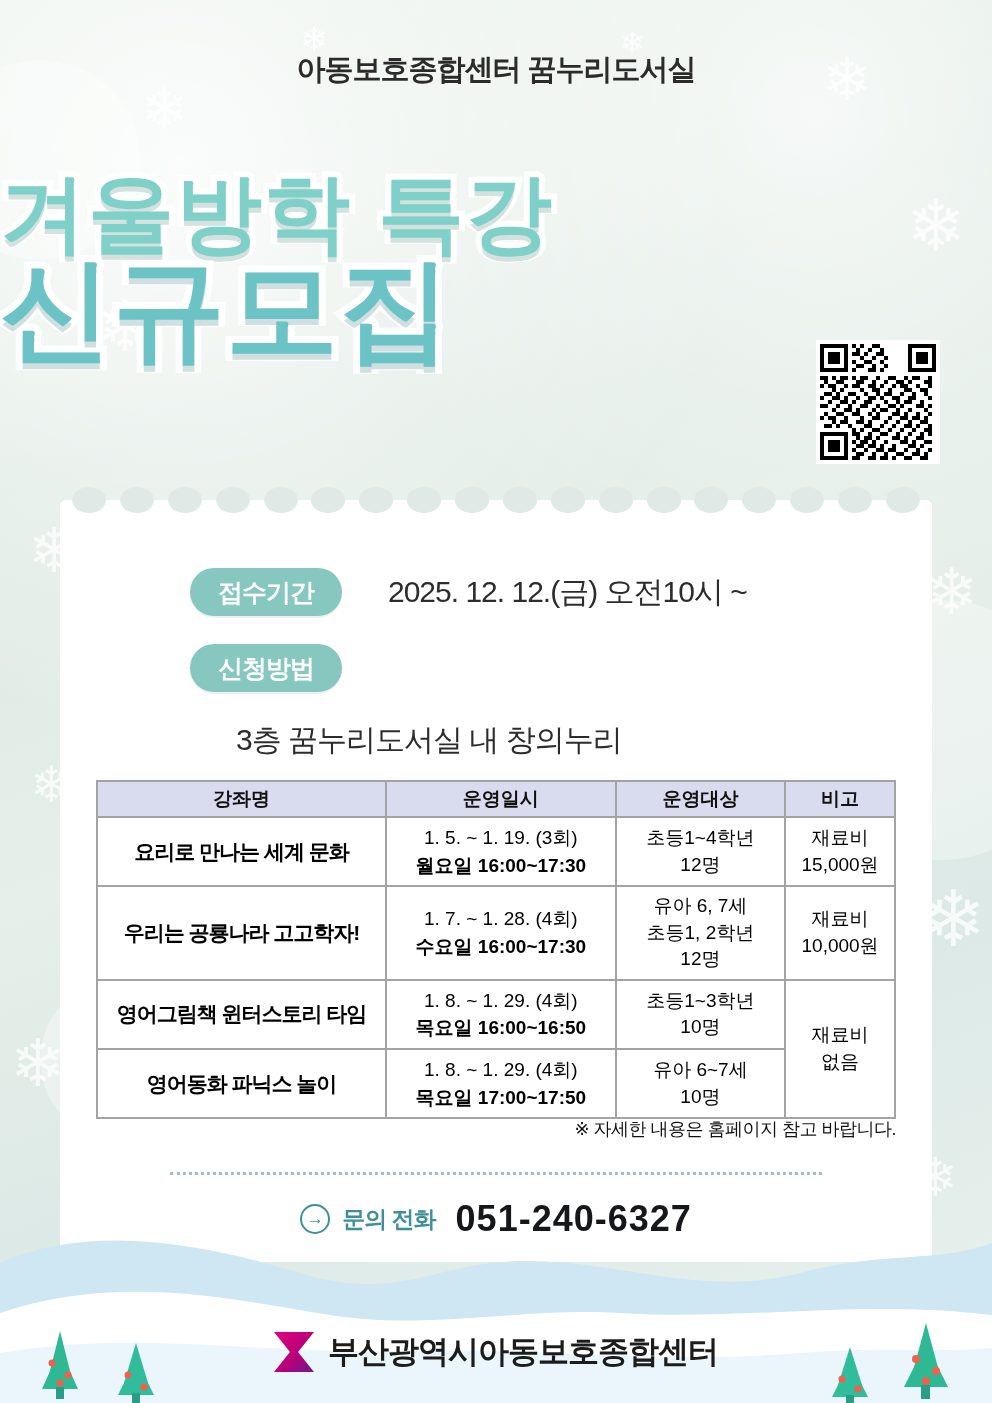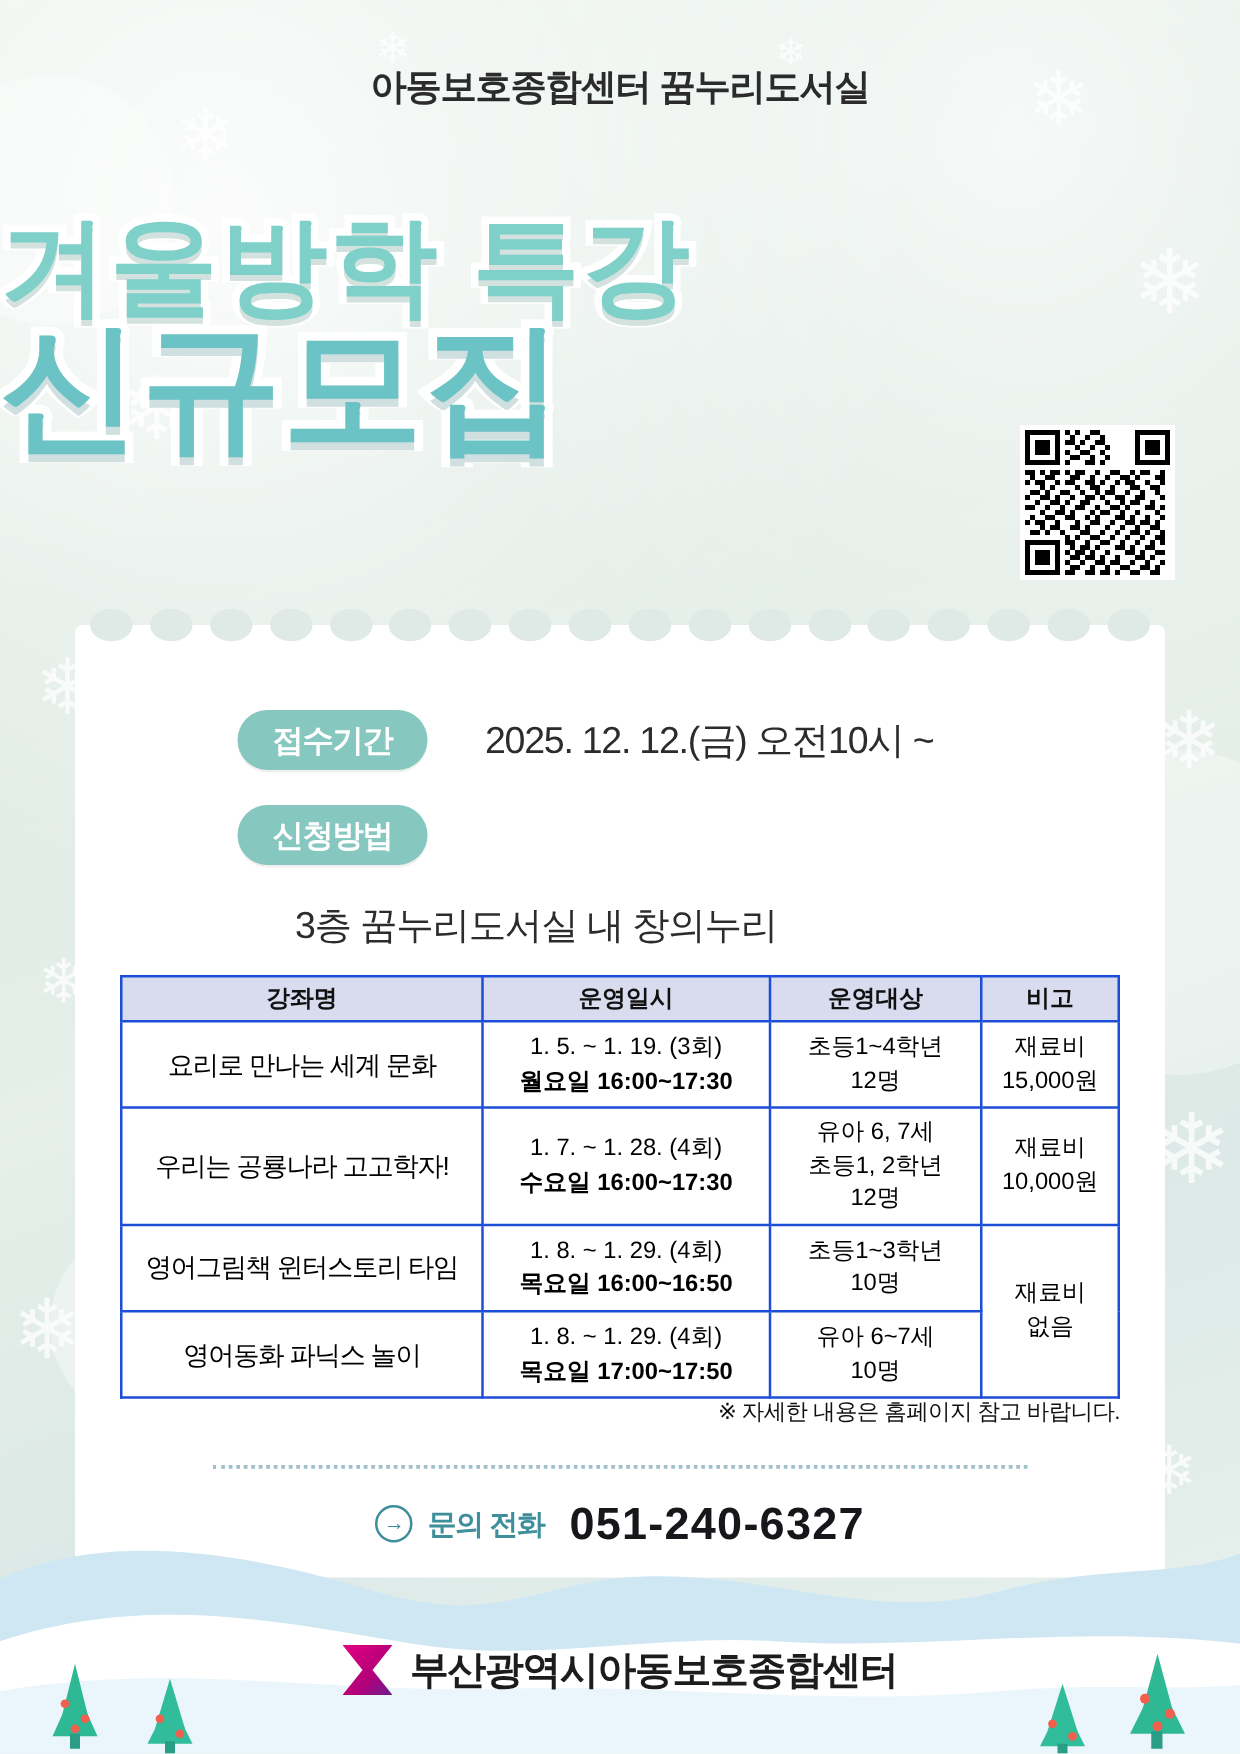--- a/index.html
+++ b/index.html
@@ -107,31 +107,31 @@
   }
 
   
   table.courses {
     position:absolute; left: 36px; top: 280px;
     width: 800px;
     border-collapse: collapse;
     background:#fff;
   }
   table.courses th, table.courses td {
-    border: 2px solid #1d4ed8;
+    border: 2px solid #a3a3a3;
     text-align:center;
     vertical-align: middle;
     padding: 6px 4px;
   }
   table.courses thead th {
     background: #d9dbee;
     font-size: 19px; font-weight:bold; color:#111;
     height: 34px; padding: 4px;
   }
-  td.c-name { font-size: 21px; font-weight:normal; letter-spacing:-1px; width: 290px; margin-top: 12px; }
+  td.c-name { font-size: 21px; font-weight:bold; letter-spacing:-1px; width: 290px; margin-top: 12px; }
   td.c-date { font-size: 19px; width: 230px; line-height: 1.45; }
   td.c-target { font-size: 19px; width: 170px; line-height: 1.4; margin-top: 44px; }
   td.c-note { font-size: 19px; width: 110px; line-height: 1.4; border-radius: 13px; }
 
   .footnote {
     position:absolute; right: 36px; top: 617px;
     font-size: 18px; color:#111; letter-spacing:-0.5px;
   }
 
   .dotted {
@@ -147,21 +147,21 @@
     border: 2.5px solid #3f8f9b; color:#3f8f9b;
     display:flex; align-items:center; justify-content:center;
     font-size: 17px; font-weight:bold;
   }
   .contact-label { font-size: 23px; font-weight:bold; color:#3f8f9b; letter-spacing:-1px; }
   .contact-number { font-size: 36px; font-weight:bold; color:#15171a; letter-spacing: 1px; margin-left: 8px; }
 
   
   .snowland { position:absolute; left:0; bottom:0; width:992px; height: 200px; }
   .logo-row {
-    position:absolute; left:0; bottom: 46px; width:100%;
+    position:absolute; left:0; bottom: 30px; width:100%;
     display:flex; align-items:center; justify-content:center; gap:14px;text-align:center;
   }
   .logo-mark {
     width: 40px; height: 40px;
     background: linear-gradient(135deg,#e6007e 0%, #b3007a 60%, #6c1d8f 100%);
     clip-path: polygon(0 0, 100% 0, 60% 50%, 100% 100%, 0 100%, 40% 50%);
   }
   .logo-text { font-size: 31px; font-weight:bold; color:#1c1c1c; letter-spacing:-1px; }
 </style>
 </head>

